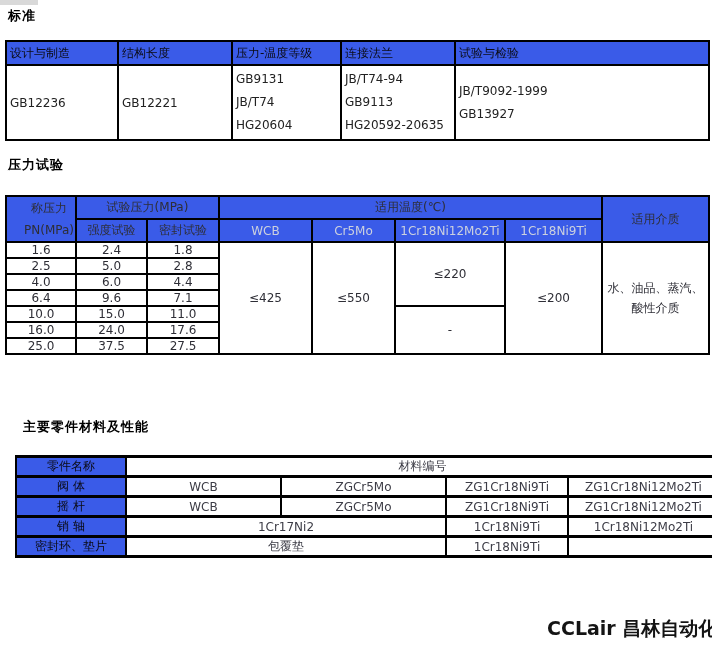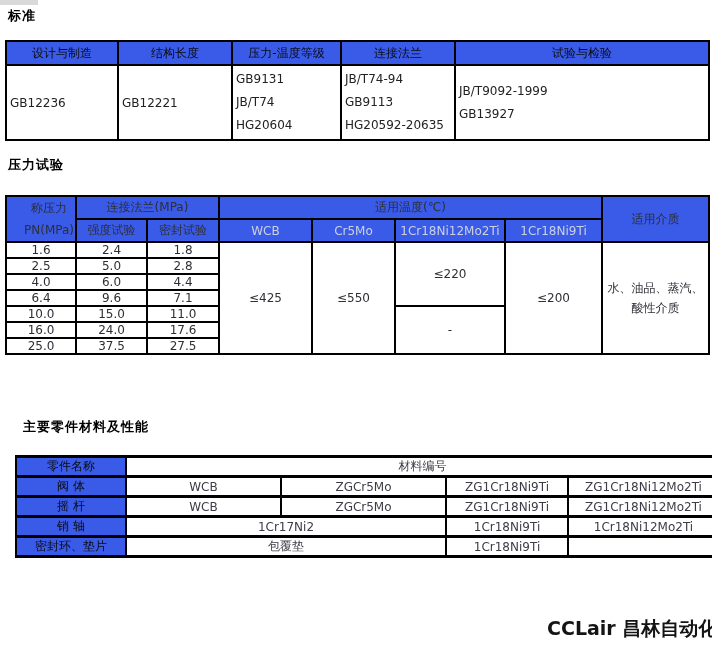--- a/index.html
+++ b/index.html
@@ -13,21 +13,21 @@
   #title-pressure  { left: 8px; top: 156px; }
   #title-materials { left: 23px; top: 418px; }
 
   table { position: absolute; border-collapse: collapse; table-layout: fixed; }
   td { border: 2px solid #000; font-size: 12px; overflow: hidden; }
   .hdr { background: #3a5be8; color: #0b0b14; }
 
   
   #standards-table { left: 5px; top: 40px; width: 703px; }
   #standards-table td { padding: 2px 3px; vertical-align: middle; }
-  #standards-table tr.hrow td { height: 24px; text-align: center; }
+  #standards-table tr.hrow td { height: 24px; }
   #standards-table tr.brow td { height: 66px; color: #222; }
   #standards-table .ml div { line-height: 23px; }
 
   
   #pressure-table { left: 5px; top: 195px; width: 703px; }
   #pressure-table td { text-align: center; vertical-align: middle; color: #2e2e36; }
   #pressure-table tr.hrow td { height: 23px; }
   #pressure-table tr.drow td { height: 14px; }
   #pressure-table .pn-head { line-height: 22px; padding-left: 16px; }
   #pressure-table .mat-head { color: #ccd1de; }
@@ -97,21 +97,21 @@
       <col style="width:110px">
       <col style="width:97px">
       <col style="width:107px">
     </colgroup>
   <tbody>
       <tr class="hrow">
     <td class="hdr pn-head" rowspan="2">
       <div>称压力</div>
       <div>PN(MPa)</div>
     </td>
-    <td class="hdr" colspan="2">连接法兰(MPa)</td>
+    <td class="hdr" colspan="2">试验压力(MPa)</td>
     <td class="hdr" colspan="4">适用温度(℃)</td>
     <td class="hdr" rowspan="2">适用介质</td>
   </tr>
   <tr class="hrow">
     <td class="hdr">强度试验</td>
     <td class="hdr">密封试验</td>
     <td class="hdr mat-head">WCB</td>
     <td class="hdr mat-head">Cr5Mo</td>
     <td class="hdr mat-head">1Cr18Ni12Mo2Ti</td>
     <td class="hdr mat-head">1Cr18Ni9Ti</td>

